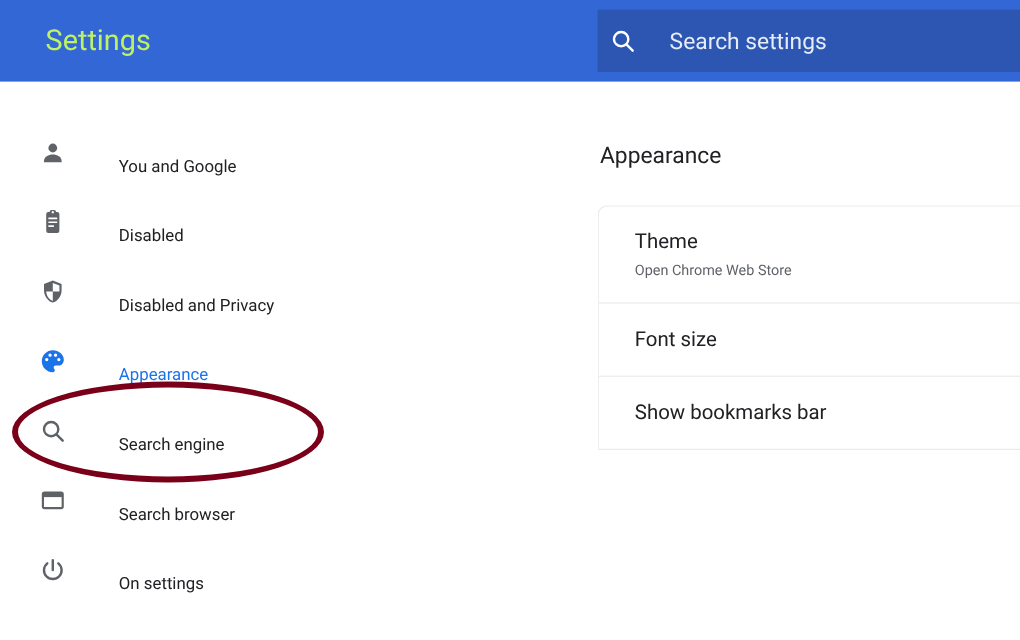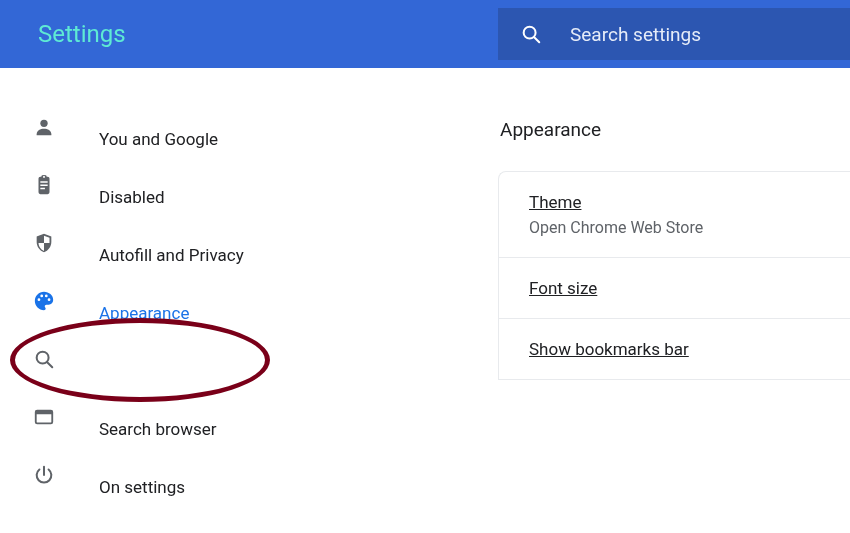--- a/index.html
+++ b/index.html
@@ -11,33 +11,33 @@
       overflow: hidden;
     }
     .header {
       background: #3367d6;
       height: 68px;
       display: flex;
       align-items: center;
       padding-left: 38px;
     }
     .header-title {
-      color: #5eead4;
+      color: #bef264;
       font-size: 24px;
       font-weight: 400;
       flex: 1;
     }
     .search-box {
       background: #2C56B1;
       height: 52px;
       width: 352px;
       margin-right: 0;
       display: flex;
       align-items: center;
-      padding-left: 22px;
+      padding-left: 10px;
       gap: 28px;
     }
     .search-icon {
       color: #fff;
       display: flex;
       align-items: center;
     }
     .search-icon svg { width: 22px; height: 22px; }
     .search-placeholder {
       color: #e6ecf8;
@@ -61,21 +61,21 @@
       cursor: pointer;
     }
     .nav-icon {
       color: #5f6368;
       width: 22px;
       display: flex;
       justify-content: center;
     }
     .nav-icon svg { width: 22px; height: 22px; }
     .nav-label {
-      font-size: 17px;
+      font-size: 14px;
       color: #202124;
       margin-top: 24px;
     }
     .nav-item.active .nav-icon { color: #1a73e8; }
     .nav-item.active .nav-label { color: #1a73e8; }
     .ring {
       position: absolute;
       left: 10px;
       top: 250px;
       width: 260px;
@@ -101,24 +101,23 @@
       border-right: none;
       border-radius: 8px 0 0 0;
     }
     .row {
       padding: 20px 0 20px 30px;
       border-bottom: 1px solid #e8eaed;
     }
     .row-title {
       font-size: 17px;
       color: #202124;
-      text-decoration: underline;
     }
     .row-sub {
-      font-size: 16px;
+      font-size: 12px;
       color: #5f6368;
       margin-top: 6px;
     }
   </style>
 </head>
 <body>
 
 <div class="header">
   <div class="header-title">Settings</div>
   <div class="search-box">
@@ -152,39 +151,40 @@
       </span>
       <span class="nav-label">Disabled</span>
     </div>
 
     <div class="nav-item">
       <span class="nav-icon">
         <svg viewBox="0 0 24 24" fill="currentColor">
           <path d="M12 2 4 5v6c0 5 3.4 9.7 8 11 4.6-1.3 8-6 8-11V5l-8-3zm0 2.2 6 2.2V12h-6V4.2zM6 12h6v8.6C8.6 19.3 6.2 15.7 6 12z"></path>
         </svg>
       </span>
-      <span class="nav-label">Autofill and Privacy</span>
+      <span class="nav-label">Disabled and Privacy</span>
     </div>
 
     <div class="nav-item active">
       <span class="nav-icon">
         <svg viewBox="0 0 24 24" fill="currentColor">
           <path d="M12 2C6.5 2 2 6.5 2 12s4.5 10 10 10c1 0 1.8-.8 1.8-1.8 0-.5-.2-.9-.5-1.2-.3-.3-.5-.7-.5-1.2 0-1 .8-1.8 1.8-1.8H17c3 0 5-2.4 5-5.4C22 6 17.5 2 12 2zM6.5 12a1.5 1.5 0 1 1 0-3 1.5 1.5 0 0 1 0 3zm3-4a1.5 1.5 0 1 1 0-3 1.5 1.5 0 0 1 0 3zm5 0a1.5 1.5 0 1 1 0-3 1.5 1.5 0 0 1 0 3zm3 4a1.5 1.5 0 1 1 0-3 1.5 1.5 0 0 1 0 3z"></path>
         </svg>
       </span>
       <span class="nav-label">Appearance</span>
     </div>
 
     <div class="nav-item">
       <span class="nav-icon">
         <svg viewBox="0 0 24 24" fill="none" stroke="currentColor" stroke-width="2.2" stroke-linecap="round">
           <circle cx="10.5" cy="10.5" r="6.5"></circle>
           <line x1="15.5" y1="15.5" x2="21" y2="21"></line>
         </svg>
       </span>
+      <span class="nav-label">Search engine</span>
     </div>
 
     <div class="nav-item">
       <span class="nav-icon">
         <svg viewBox="0 0 24 24" fill="currentColor">
           <rect x="3" y="5" width="18" height="14" rx="1.5" fill="none" stroke="currentColor" stroke-width="2"></rect>
           <rect x="3" y="5" width="18" height="4"></rect>
         </svg>
       </span>
       <span class="nav-label">Search browser</span>

